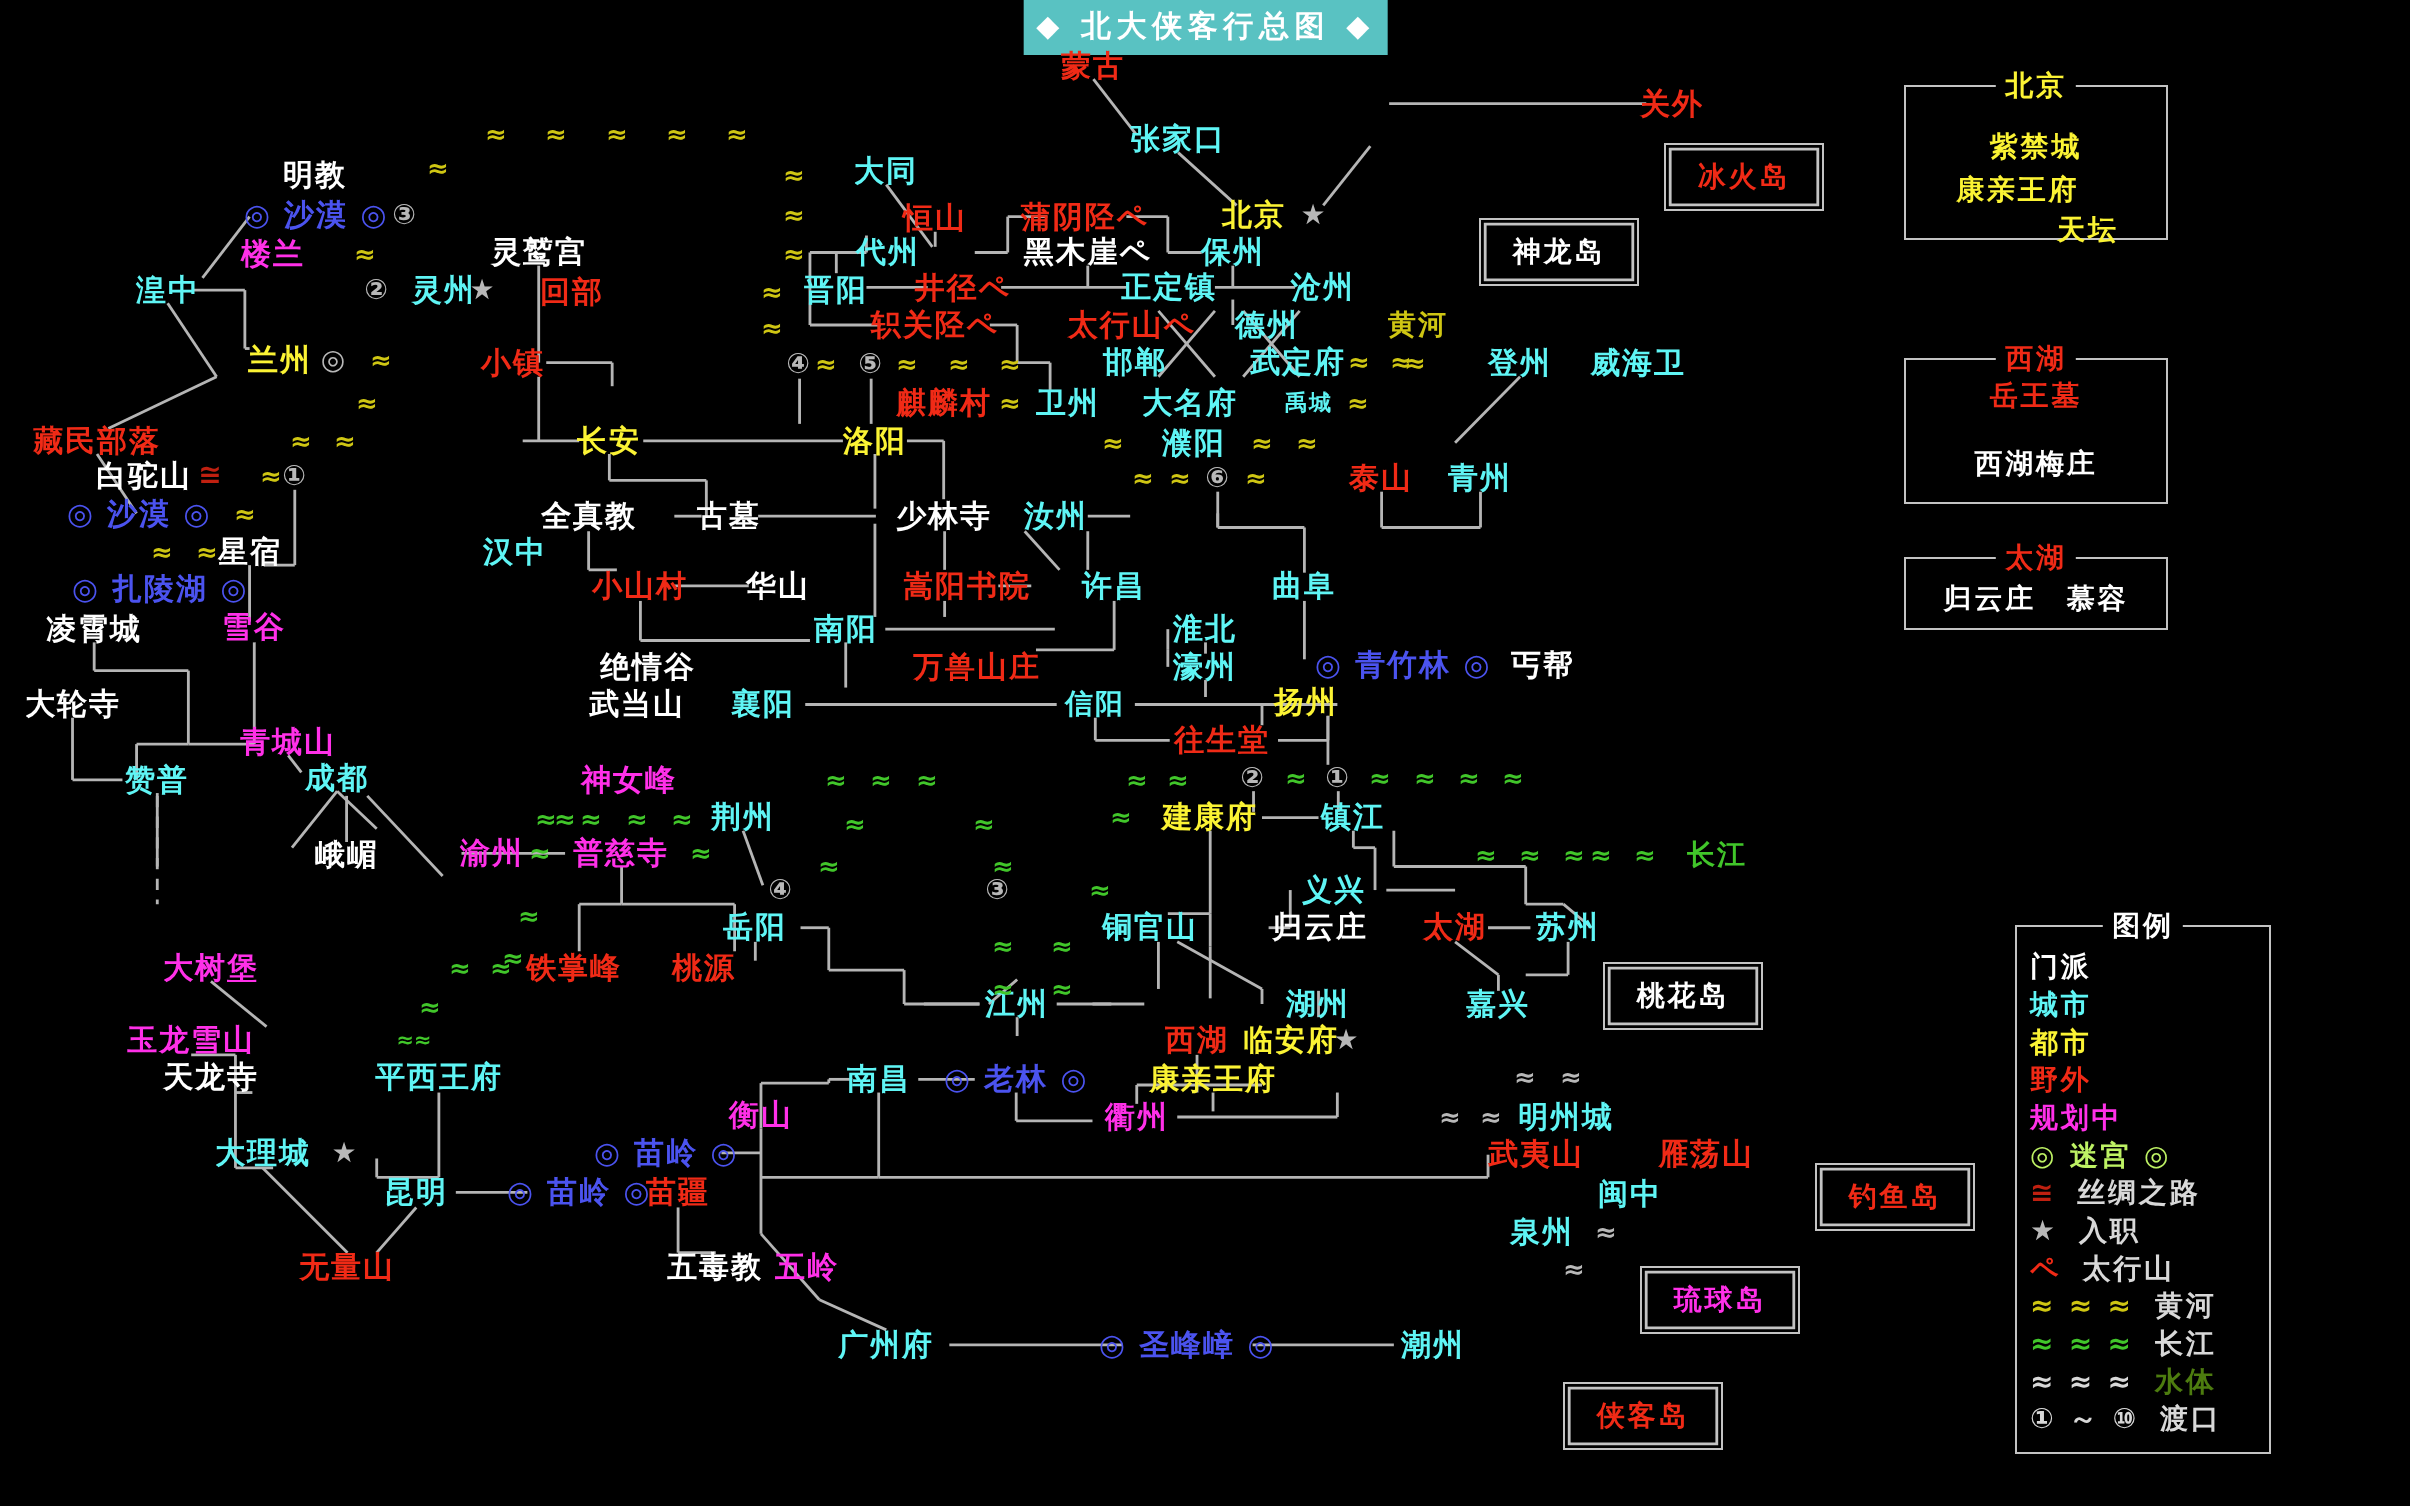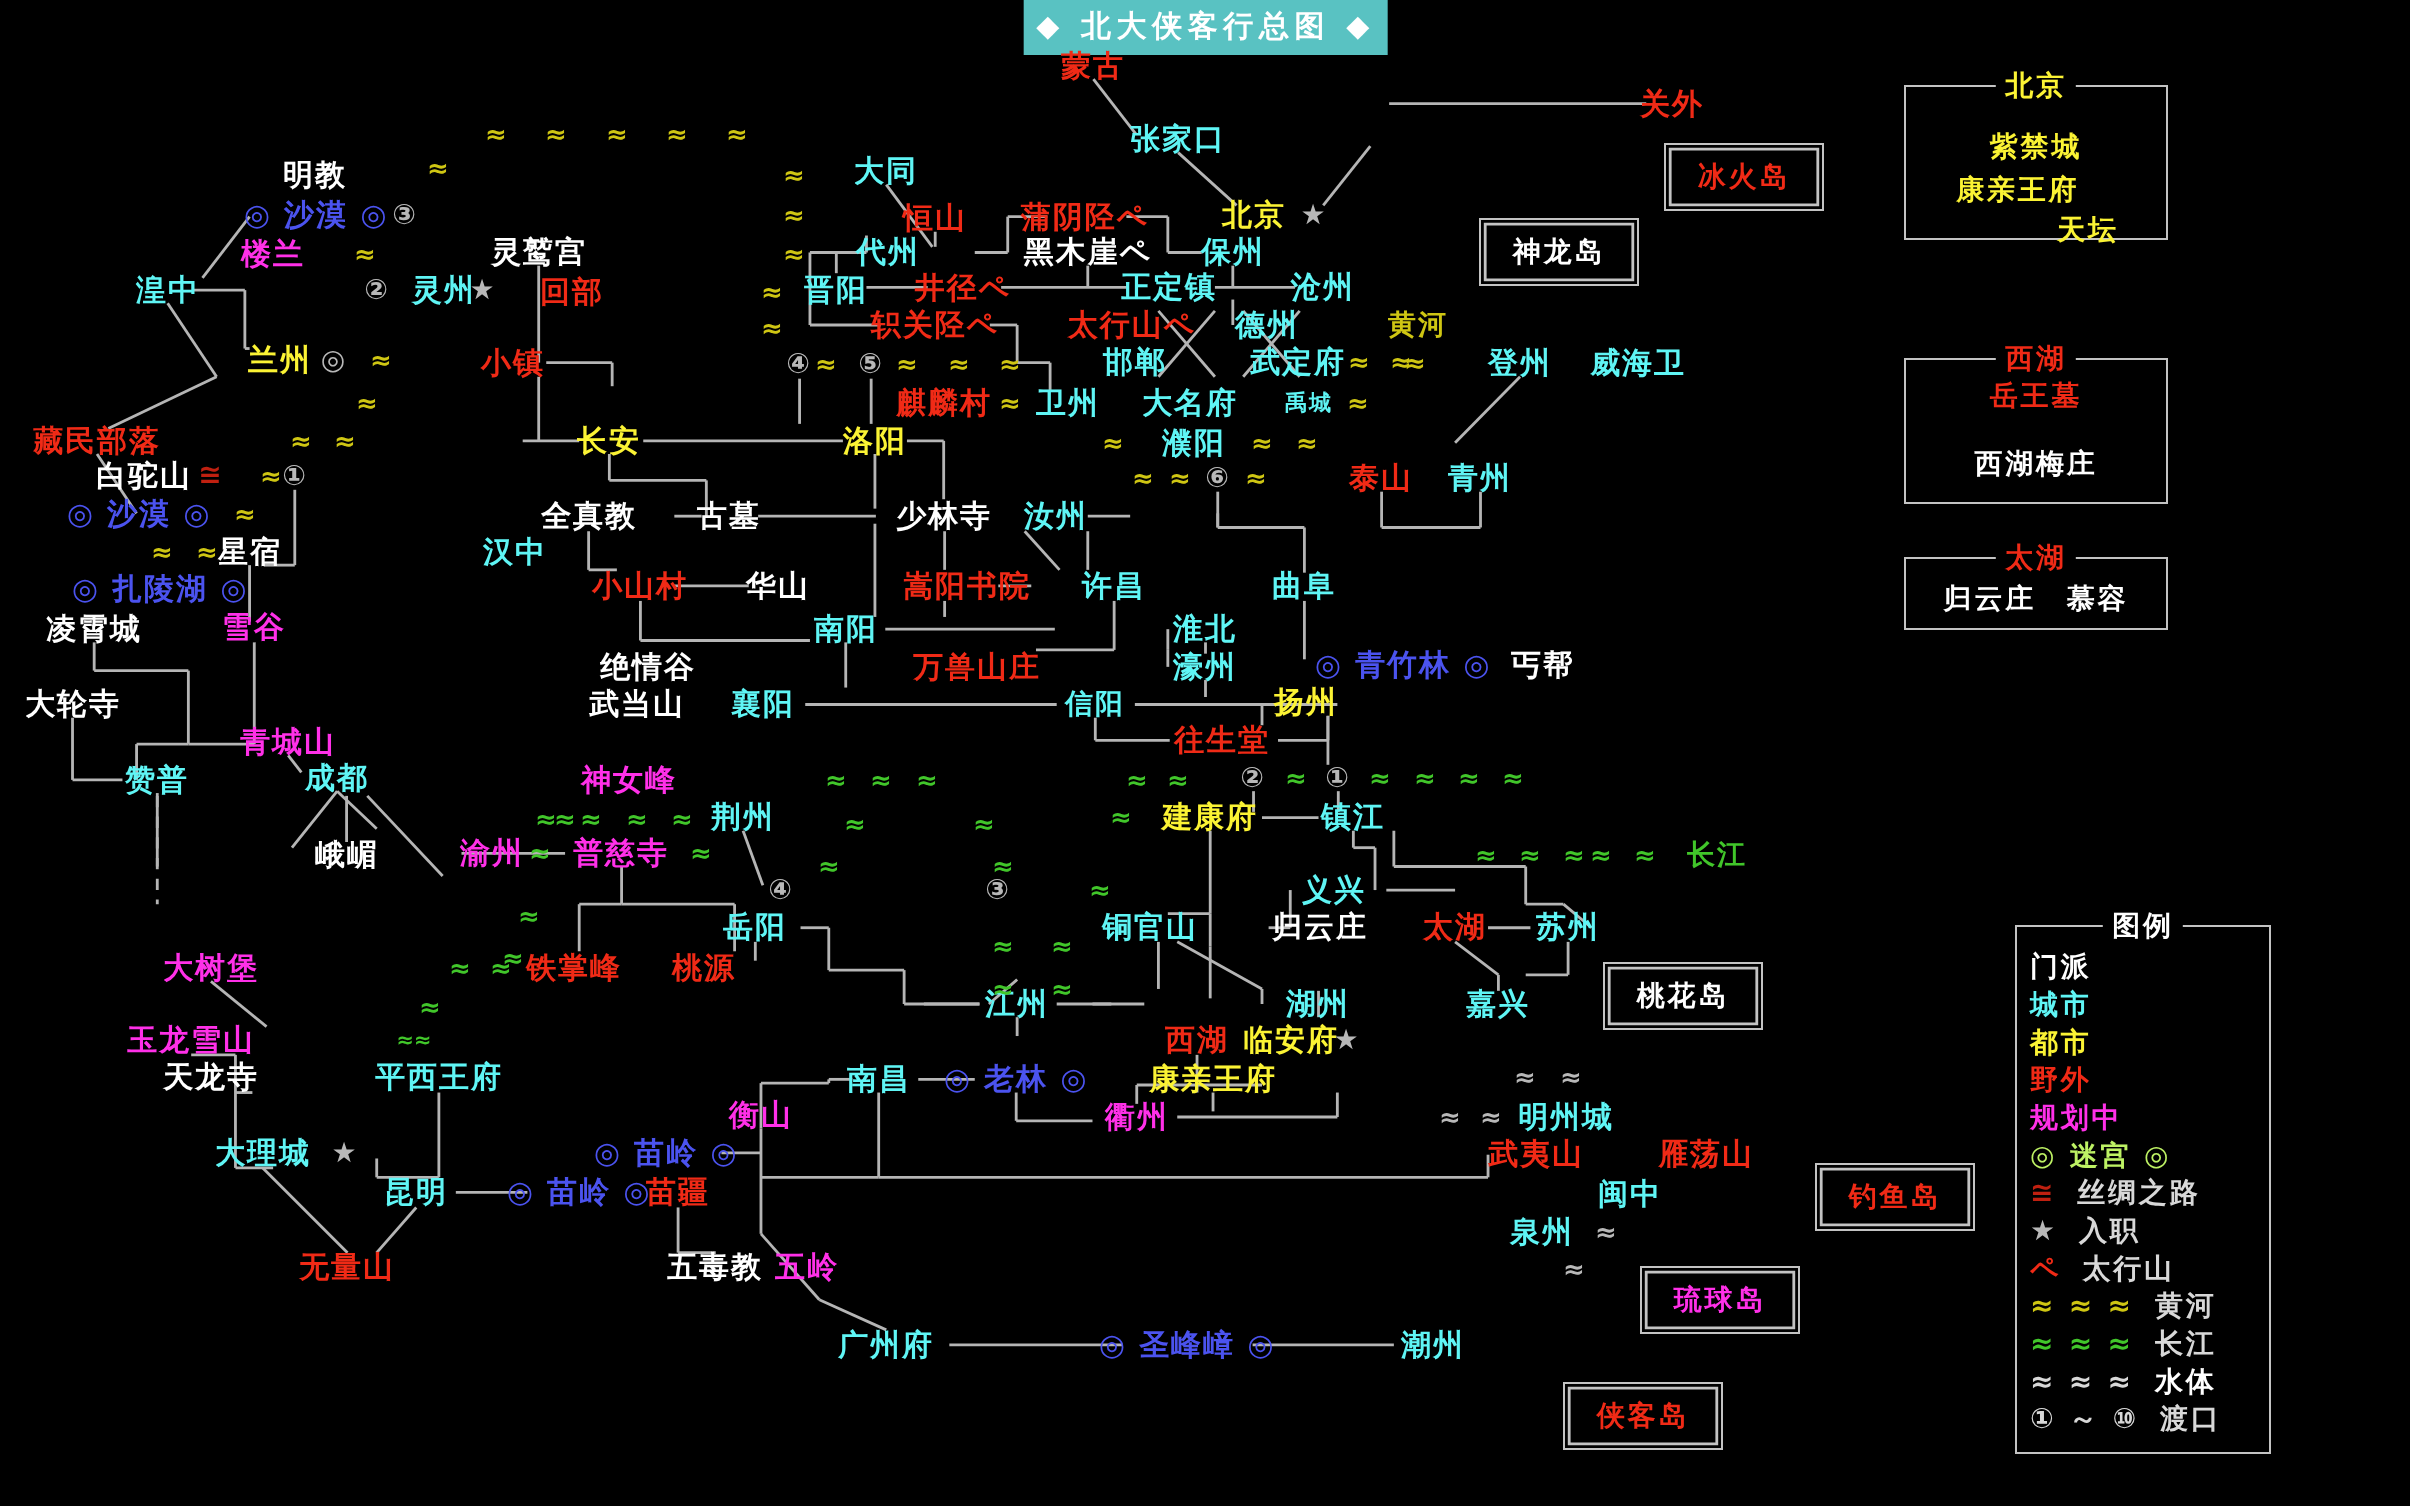--- a/index.html
+++ b/index.html
@@ -512,19 +512,19 @@
         <div class="legend-row" style="left: 13px; top: 64px; font-size: 28px;"><span style="color: rgb(95, 245, 245);">城市</span></div>
         <div class="legend-row" style="left: 13px; top: 102px; font-size: 28px;"><span style="color: rgb(251, 243, 52);">都市</span></div>
         <div class="legend-row" style="left: 13px; top: 139px; font-size: 28px;"><span style="color: rgb(240, 42, 22);">野外</span></div>
         <div class="legend-row" style="left: 13px; top: 177px; font-size: 28px;"><span style="color: rgb(255, 48, 232);">规划中</span></div>
         <div class="legend-row" style="left: 13px; top: 215px; font-size: 28px;"><span style="color: #bef264;">◎ 迷宫 ◎</span></div>
         <div class="legend-row" style="left: 13px; top: 252px; font-size: 28px;"><span style="color: rgb(192, 32, 16);">≅</span><span style="color: rgb(216, 216, 216); margin-left: 21px;">丝绸之路</span></div>
         <div class="legend-row" style="left: 13px; top: 290px; font-size: 28px;"><span style="color: rgb(184, 184, 184);">★</span><span style="color: rgb(216, 216, 216); margin-left: 21px;">入职</span></div>
         <div class="legend-row" style="left: 13px; top: 328px; font-size: 28px;"><span style="color: rgb(240, 42, 22);">ペ</span><span style="color: rgb(216, 216, 216); margin-left: 21px;">太行山</span></div>
         <div class="legend-row" style="left: 13px; top: 365px; font-size: 28px;"><span style="color: rgb(207, 198, 19);">≈ ≈ ≈</span><span style="color: rgb(216, 216, 216); margin-left: 21px;">黄河</span></div>
         <div class="legend-row" style="left: 13px; top: 403px; font-size: 28px;"><span style="color: rgb(65, 198, 42);">≈ ≈ ≈</span><span style="color: rgb(216, 216, 216); margin-left: 21px;">长江</span></div>
-        <div class="legend-row" style="left: 13px; top: 441px; font-size: 28px;"><span style="color: rgb(216, 216, 216);">≈ ≈ ≈</span><span style="color: #ffffff; margin-left: 21px;">水体</span></div>
+        <div class="legend-row" style="left: 13px; top: 441px; font-size: 28px;"><span style="color: rgb(216, 216, 216);">≈ ≈ ≈</span><span style="color: #4d7c0f; margin-left: 21px;">水体</span></div>
         <div class="legend-row" style="left: 13px; top: 478px; font-size: 28px;"><span style="color: rgb(216, 216, 216);">① ～ ⑩</span><span style="color: rgb(216, 216, 216); margin-left: 21px;">渡口</span></div>
       </div>
   </div>
 
 </div>
 
 
 </body></html>

